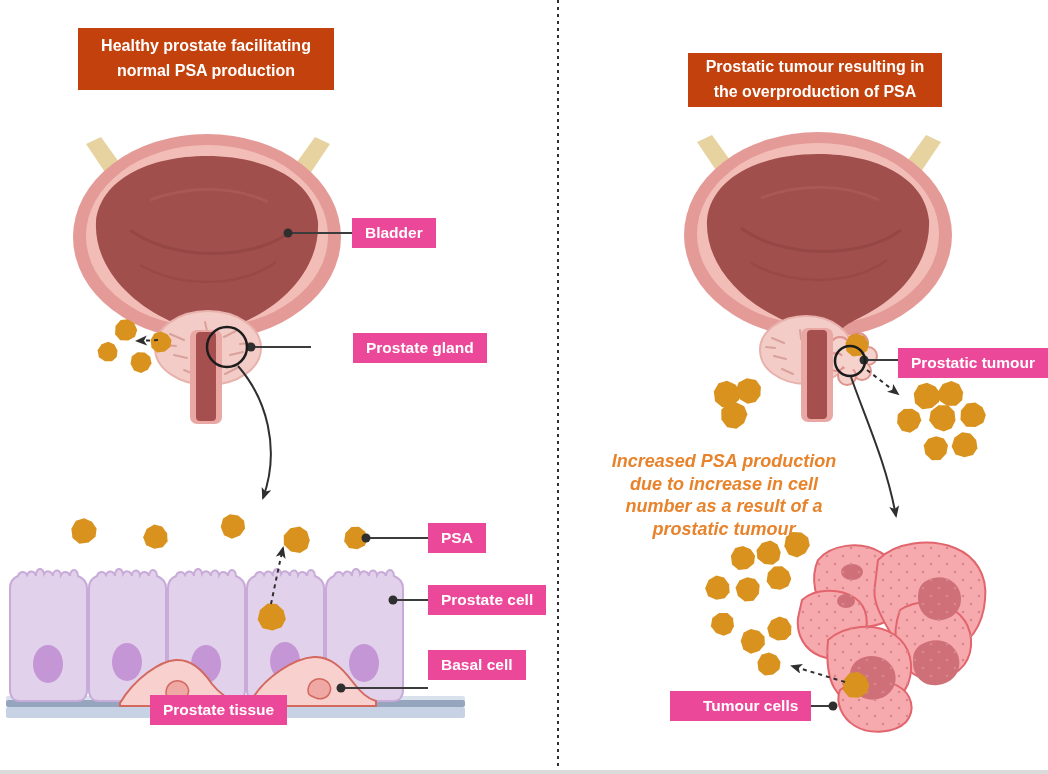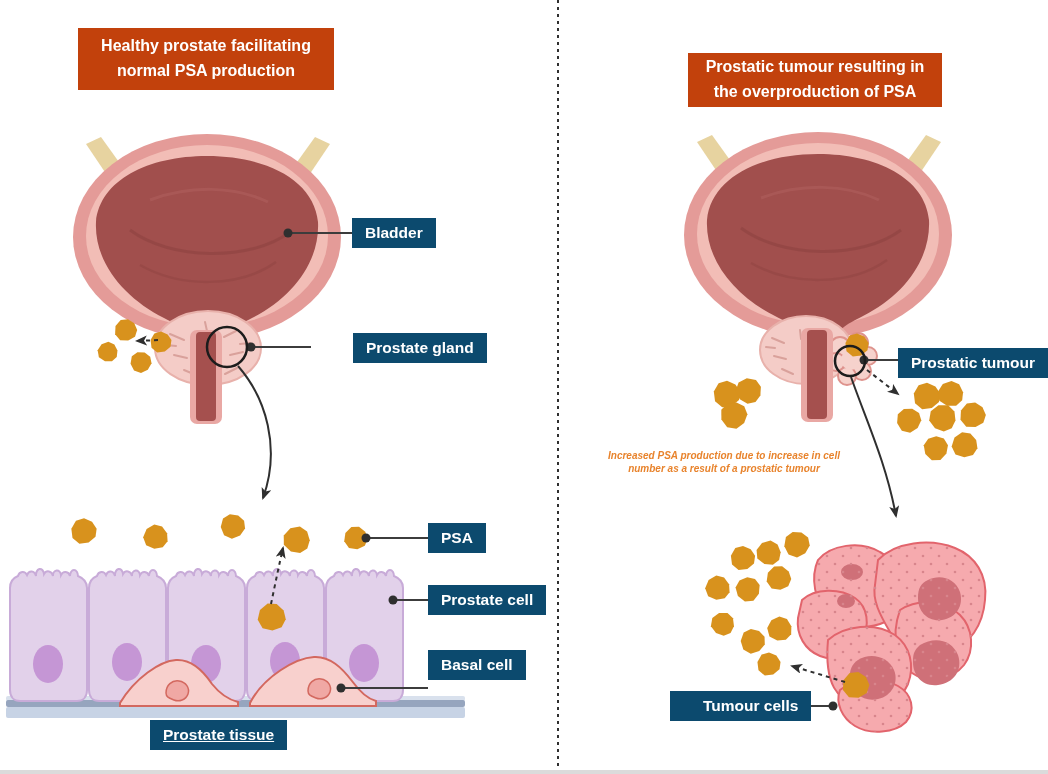--- a/index.html
+++ b/index.html
@@ -13,35 +13,35 @@
     position:absolute;
     background:#c2410c;color:#fff;
     font-size:16px;font-weight:bold;line-height:1.55;
     text-align:center;display:flex;align-items:center;justify-content:center;
     padding:6px 10px;box-sizing:border-box;
   }
   #title-left{left:78px;top:28px;width:256px;height:62px;}
   #title-right{left:688px;top:28px;width:254px;height:54px;margin-top:25px;}
   .label{
     position:absolute;height:30px;line-height:30px;
-    background:#0c4a6e;color:#fff;
+    background:#ec4899;color:#fff;
     font-size:15.5px;font-weight:bold;
     padding:0 13px;white-space:nowrap;
   }
   #label-bladder{left:352px;top:218px;}
   #label-prostate-gland{left:311px;top:333px;margin-left:42px;}
   #label-psa{left:428px;top:523px;}
   #label-luminal{left:428px;top:585px;}
   #label-basal{left:428px;top:650px;}
-  #label-prostate-tissue{left:150px;top:720px;text-decoration:underline;}
+  #label-prostate-tissue{left:150px;top:695px;}
   #label-prostatic-tumour{left:898px;top:348px;}
   #label-tumour-cells{left:670px;top:691px;padding-left:33px;}
   #caption{
     position:absolute;left:604px;top:450px;width:240px;
-    color:#E8832C;font-size:10px;font-weight:bold;font-style:italic;
+    color:#E8832C;font-size:18px;font-weight:bold;font-style:italic;
     text-align:center;line-height:1.25;
   }
   #bottom-edge{position:absolute;left:0;bottom:0;width:1048px;height:4px;background:#DBDBDB;}
 </style>
 </head>
 <body>
 
 <svg id="scene" width="1048" height="774" viewBox="0 0 1048 774">
   <defs>
     <marker id="arrow" markerUnits="userSpaceOnUse" markerWidth="14" markerHeight="12" refX="10" refY="5" orient="auto">

